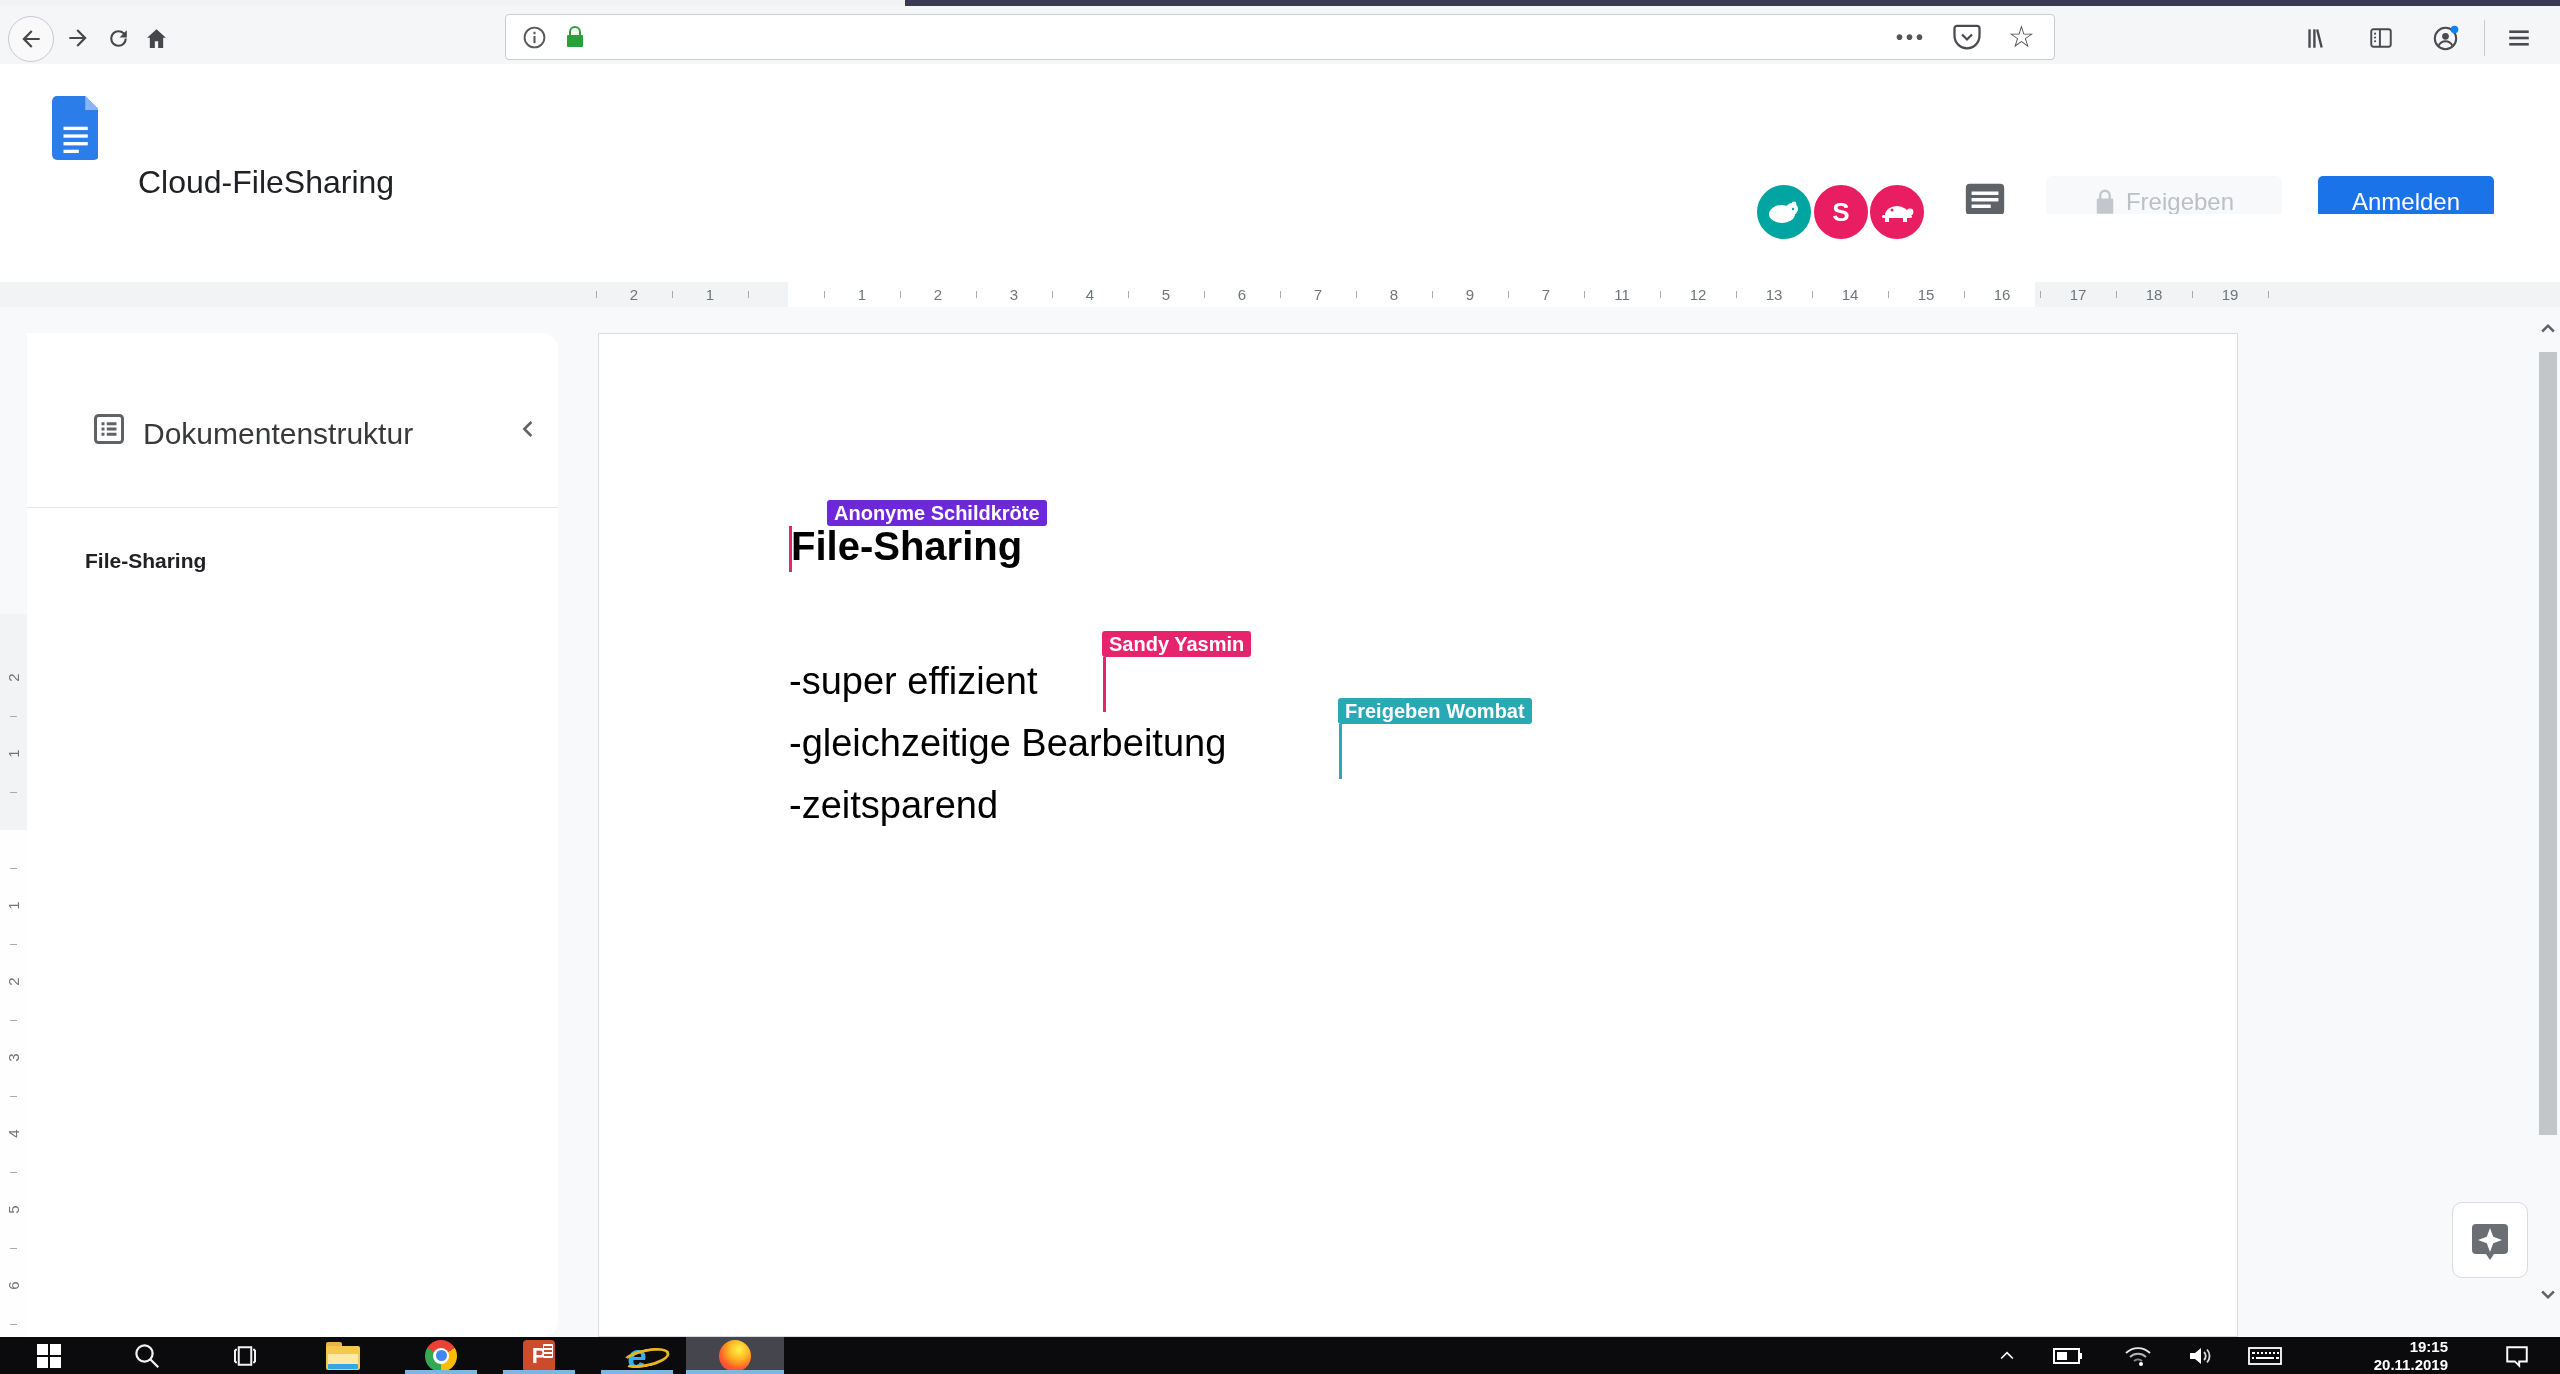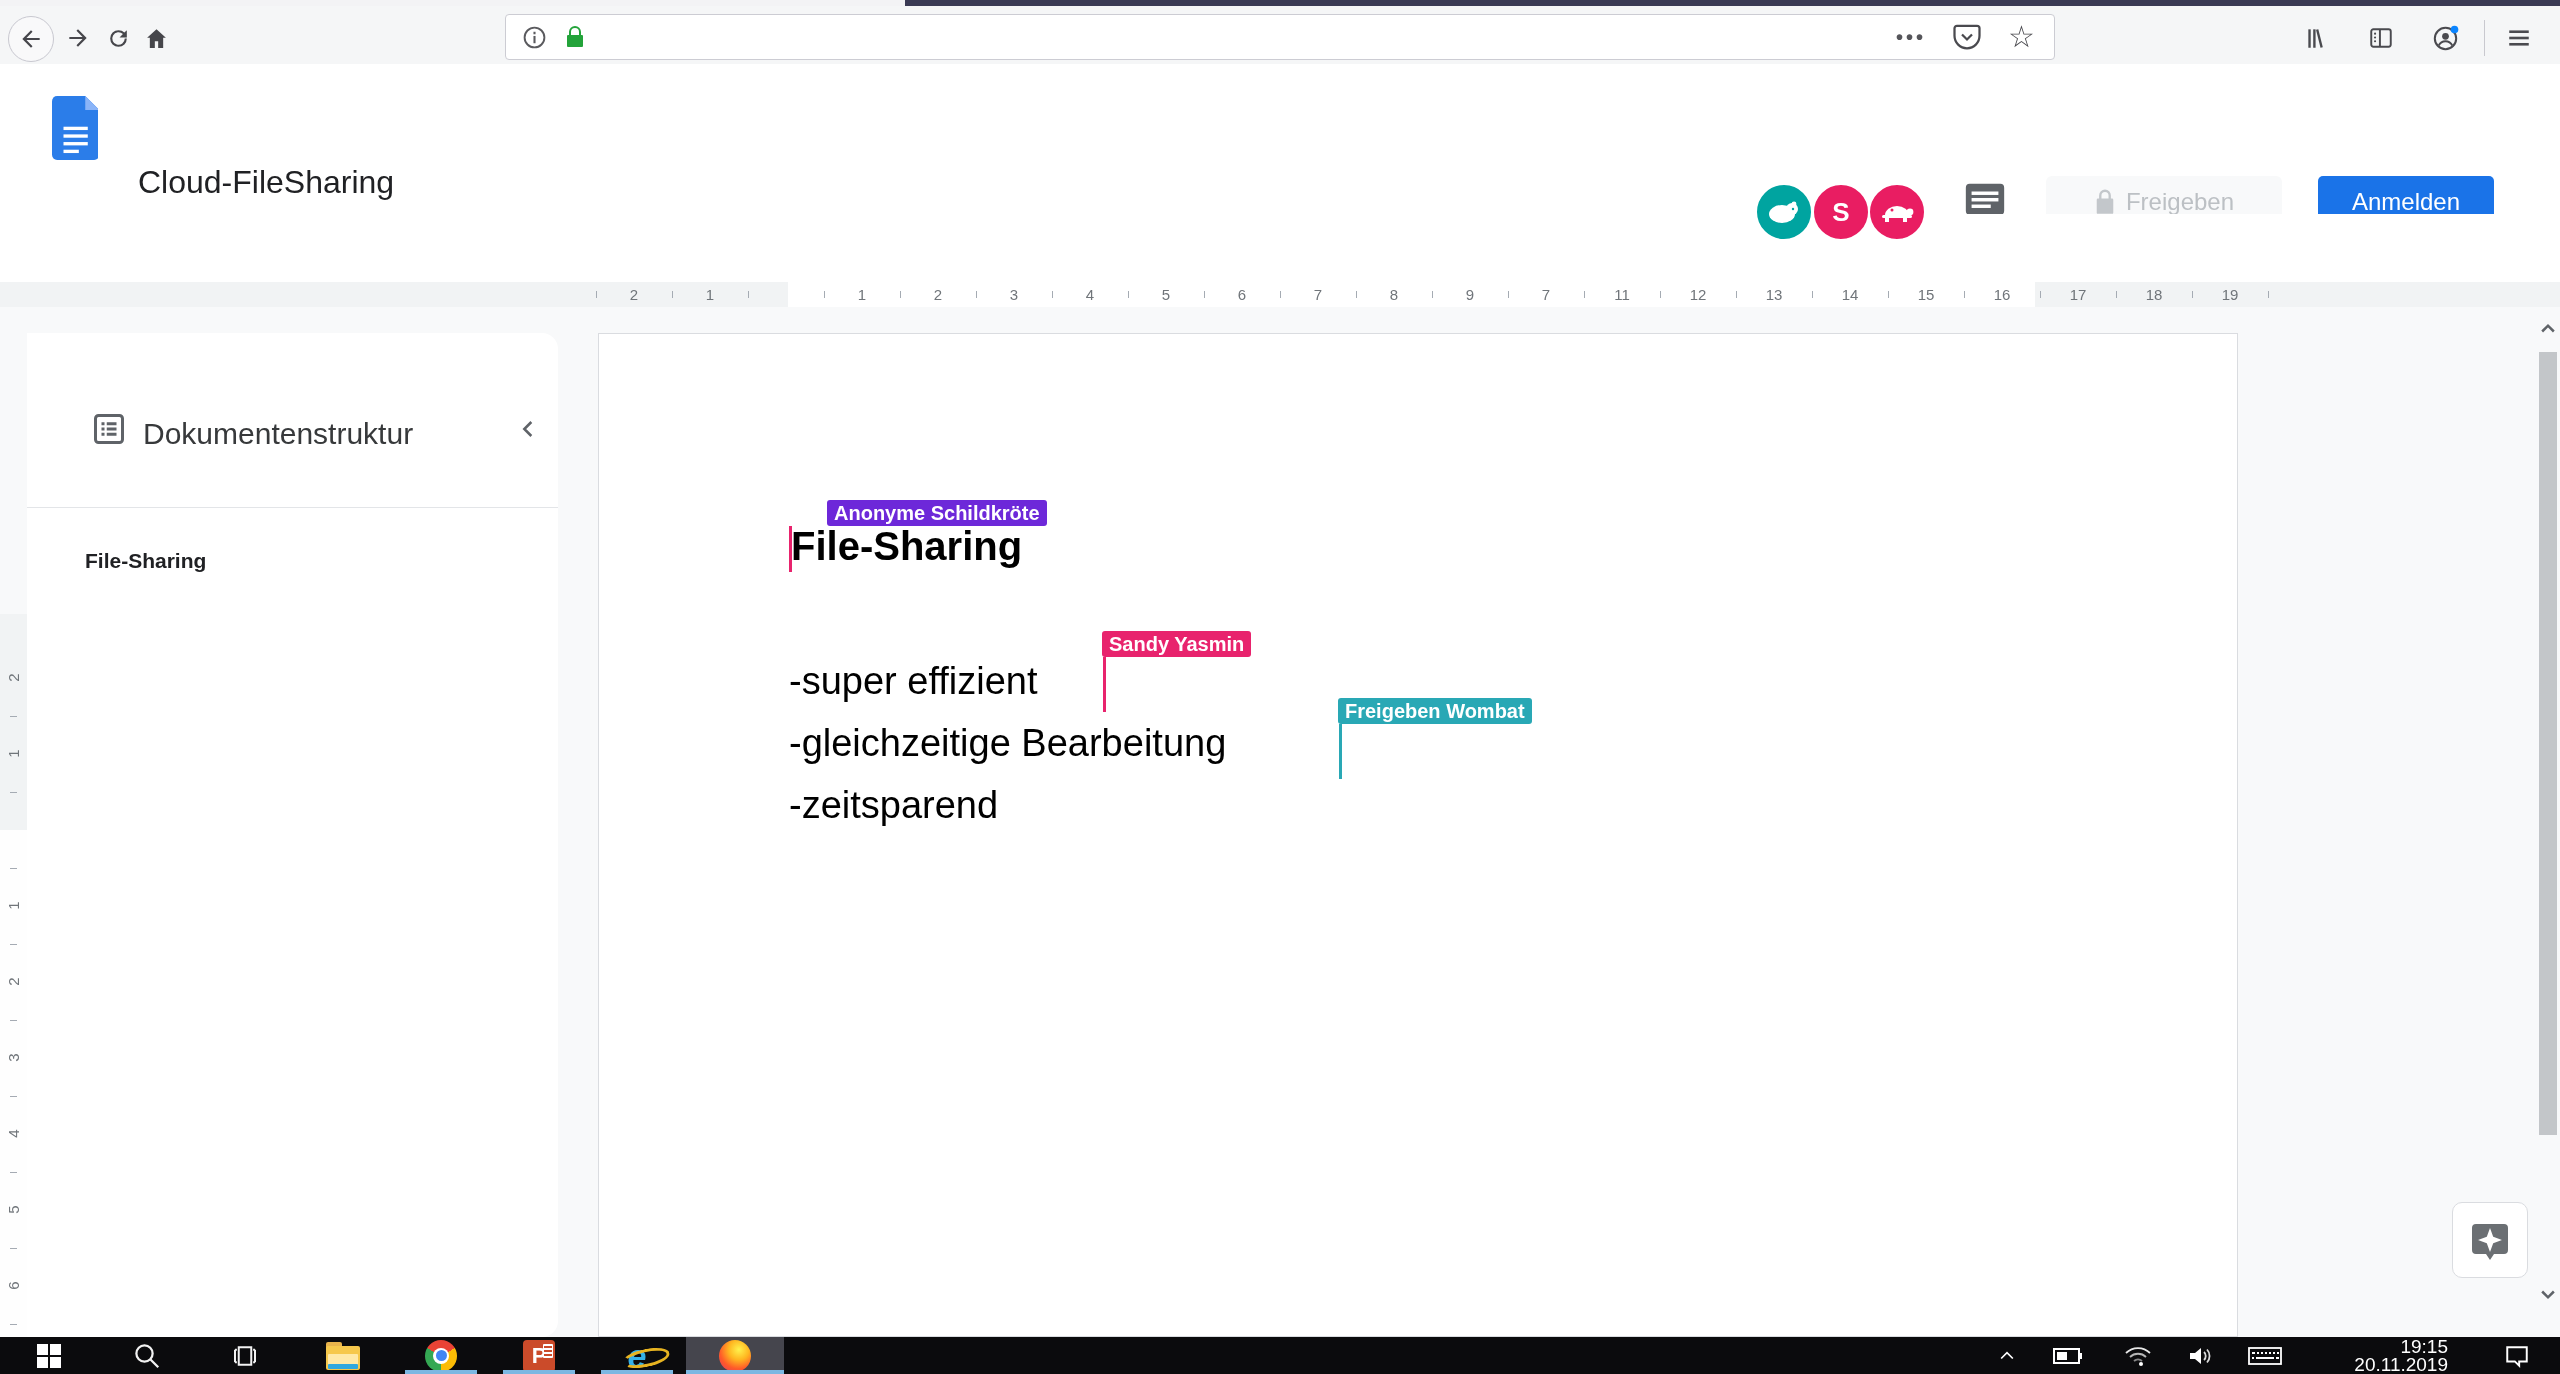--- a/index.html
+++ b/index.html
@@ -73,21 +73,21 @@
   .explorecard{position:absolute;left:2452px;top:895px;width:74px;height:74px;background:#fff;border:1px solid #dadce0;border-radius:10px;display:flex;align-items:center;justify-content:center;}
   .scrollthumb{position:absolute;left:2539px;top:45px;width:18px;height:783px;background:#c3c6c9;}
   .scrollarrow{position:absolute;left:2538px;width:20px;height:24px;display:flex;align-items:center;justify-content:center;}
 
   
   .taskbar{position:absolute;left:0;top:1337px;width:2560px;height:37px;background:#0b0b0d;}
   .tbtile{position:absolute;top:0;width:98px;height:37px;display:flex;align-items:center;justify-content:center;}
   .tbactive{background:#45454d;}
   .underline{position:absolute;top:33px;height:4px;background:#7cb7e2;}
   .trayicon{position:absolute;top:3px;width:34px;height:31px;display:flex;align-items:center;justify-content:center;}
-  .clock{position:absolute;left:2320px;top:0;width:128px;height:37px;color:#fff;font-size:19px;line-height:18px;text-align:right;display:flex;flex-direction:column;justify-content:center;}
+  .clock{position:absolute;left:2320px;top:0;width:128px;height:37px;color:#fff;font-size:15px;line-height:18px;text-align:right;display:flex;flex-direction:column;justify-content:center;font-weight:bold;}
   .chrome-ball{width:32px;height:32px;border-radius:50%;background:conic-gradient(from 60deg,#fbbc05 0 120deg,#34a853 120deg 240deg,#ea4335 240deg 360deg);position:relative;}
   .chrome-ball::before{content:"";position:absolute;left:8px;top:8px;width:16px;height:16px;border-radius:50%;background:#fff;}
   .chrome-ball::after{content:"";position:absolute;left:10.5px;top:10.5px;width:11px;height:11px;border-radius:50%;background:#4285f4;}
   .ff-ball{width:32px;height:32px;border-radius:50%;background:radial-gradient(circle at 62% 30%,#fff24d 0%,#ffb620 34%,#ff5a29 64%,#d6356e 100%);}
   .ppt-ico{width:32px;height:32px;border-radius:4px;background:#cb4b2a;color:#fff;font-weight:700;font-size:22px;display:flex;align-items:center;justify-content:center;position:relative;}
   .ppt-ico .pg{position:absolute;right:2px;top:4px;width:10px;height:14px;background:#fff;border-radius:1px;}
   .ppt-ico .pg i{display:block;height:2px;background:#cb4b2a;margin:2px 1px 0;}
   .ie-e{font-size:34px;font-weight:700;font-style:italic;color:#35b1e8;line-height:32px;position:relative;}
   .ie-e::after{content:"";position:absolute;left:-6px;top:9px;width:42px;height:12px;border:3px solid #e8b421;border-left-color:transparent;border-radius:50%;transform:rotate(-12deg);}
   .folder{position:relative;width:34px;height:28px;}

